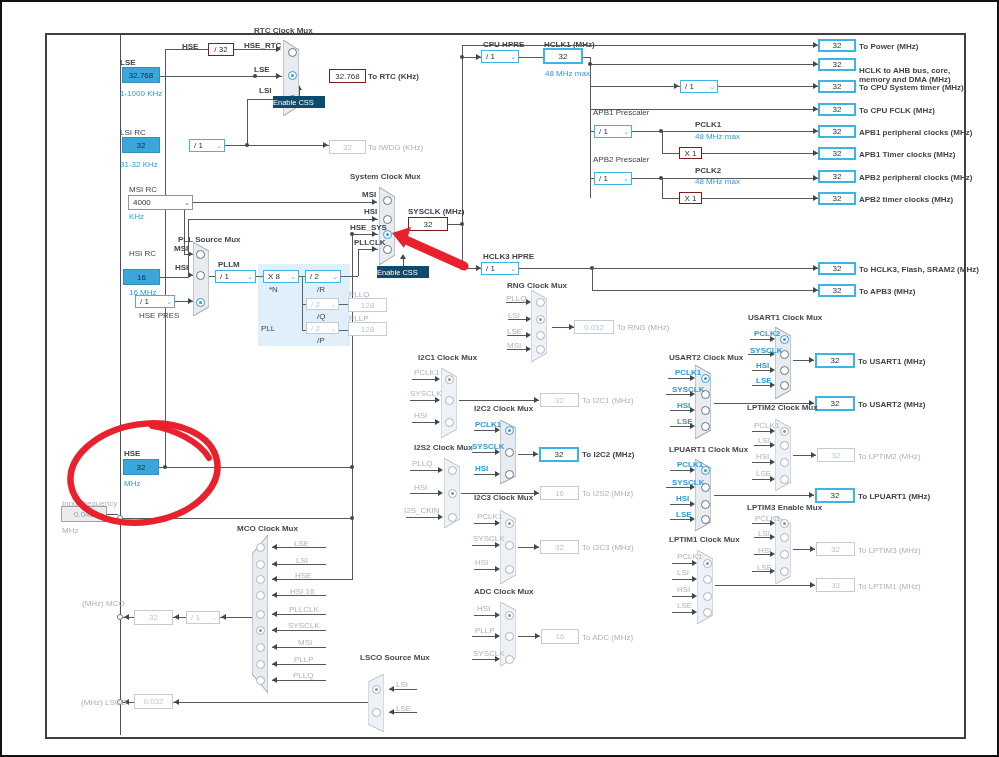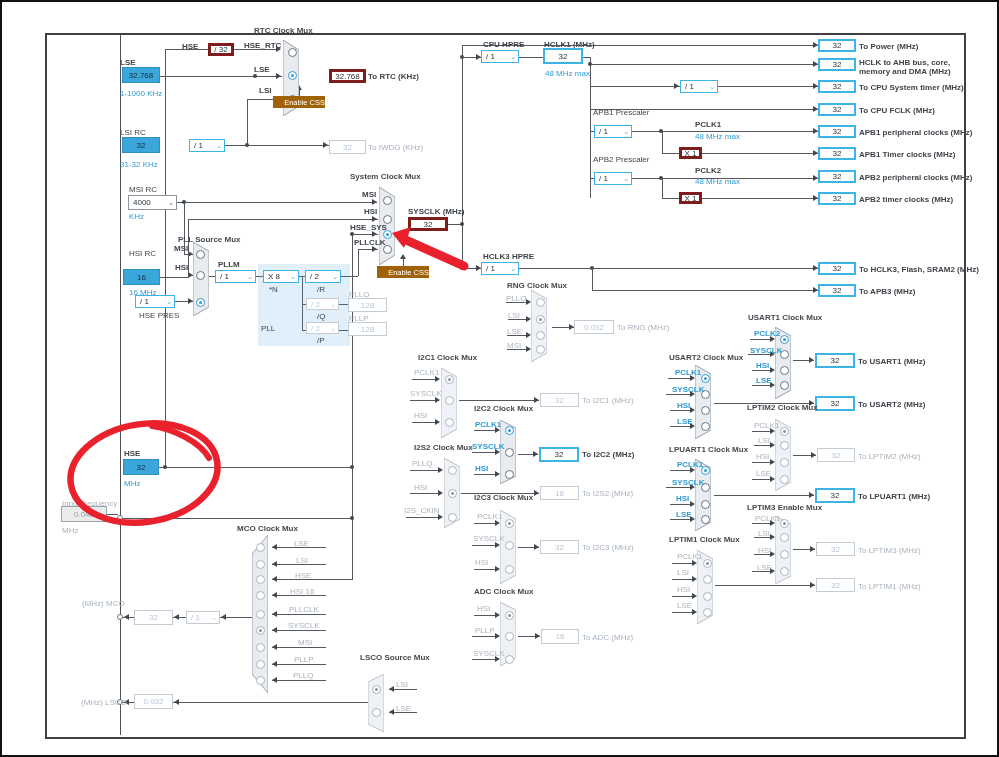--- a/index.html
+++ b/index.html
@@ -3,21 +3,21 @@
 <meta charset="utf-8">
 <style>
   html,body{margin:0;padding:0;background:#fff;font-family:"Liberation Sans",sans-serif;}
   #canvas{position:relative;width:999px;height:757px;background:#fff;border:2px solid #111;box-sizing:border-box;overflow:hidden;}
   .panel{position:absolute;left:43px;top:31px;width:917px;height:702px;border:2px solid #3f3f3f;background:#fff;}
   .t{position:absolute;font-size:8px;color:#3f444a;white-space:nowrap;line-height:1.15;}
   .b{font-weight:bold;}
   .bl{color:#2f9bd4;}
   .gr{color:#a9b2bd;}
   .tt{font-weight:bold;color:#45494e;}
-  .vb{position:absolute;background:#fff;border:3px solid #7f1d1d;color:#2d3338;font-size:8px;display:flex;align-items:center;justify-content:center;box-sizing:border-box;}
+  .vb{position:absolute;background:#fff;border:1px solid #7f1d1d;color:#2d3338;font-size:8px;display:flex;align-items:center;justify-content:center;box-sizing:border-box;}
   .vb.acc{border:2px solid #3CB4E6;}
   .vb.dim{border:1px solid #c3ccd5;color:#b9c6d6;}
   .vb.src{background:#3aa6d9;border:1px solid #318fbd;color:#143042;}
   .vb.inp{background:#ececec;border:1px solid #9aa2aa;color:#8fa3b2;}
   .dd{position:absolute;background:#fff;border:1px solid #3CB4E6;color:#2d3338;font-size:8px;display:flex;align-items:center;justify-content:space-between;padding:0 2px 0 4px;box-sizing:border-box;}
   .dd .chev{font-size:7px;color:#3CB4E6;line-height:1;}
   .dd.plain{border-color:#8a939e;}
   .dd.plain .chev{color:#5a6067;}
   .dd.dim{border-color:#c3ccd5;color:#b9c6d6;}
   .dd.dim .chev{color:#c3ccd5;}
@@ -27,21 +27,21 @@
   .rad.on::after{content:"";display:block;width:3px;height:3px;border-radius:50%;background:#2f9bd4;margin:2px;}
   .rad.gon::after{content:"";display:block;width:3px;height:3px;border-radius:50%;background:#8a949f;margin:2px;}
   .wh{position:absolute;height:1px;background:#54585e;}
   .wv{position:absolute;width:1px;background:#54585e;}
   .ar{position:absolute;width:0;height:0;border-top:3px solid transparent;border-bottom:3px solid transparent;border-left:5px solid #44484d;}
   .al{position:absolute;width:0;height:0;border-top:3px solid transparent;border-bottom:3px solid transparent;border-right:5px solid #44484d;}
   .au{position:absolute;width:0;height:0;border-left:3px solid transparent;border-right:3px solid transparent;border-bottom:5px solid #44484d;}
   .dot{position:absolute;width:4px;height:4px;border-radius:50%;background:#44484d;}
   .node{position:absolute;width:6px;height:6px;border-radius:50%;background:#fff;border:1px solid #6a7480;box-sizing:border-box;}
   .mux{position:absolute;}
-  .cssbtn{position:absolute;background:#a16207;color:#fff;font-size:7.5px;display:flex;align-items:center;justify-content:flex-end;cursor:pointer;}
+  .cssbtn{position:absolute;background:#0c4a6e;color:#fff;font-size:7.5px;display:flex;align-items:center;justify-content:flex-start;cursor:pointer;}
   .pllbg{position:absolute;left:256px;top:262px;width:92px;height:82px;background:rgba(90,166,226,0.18);}
   svg.lay{position:absolute;left:0;top:0;pointer-events:none;}
 </style>
 </head>
 <body>
 
 <div id="canvas">
 <div class="panel"></div>
 
 <div>
@@ -325,21 +325,21 @@
       <span>/ 1</span>
       <span class="chev">⌄</span>
     </div>
 <span class="t bl" style="left:118px;top:158px">31-32 KHz</span>
 <div class="vb dim" style="left:327px;top:138px;width:37px;height:14px">
       <span>32</span>
     </div>
 <span class="t gr" style="left:366px;top:141px">To IWDG (KHz)</span>
 
 <span class="t" style="left:127px;top:183px">MSI RC</span>
-<div class="dd plain" style="left:126px;top:193px;width:49px;height:15px">
+<div class="dd plain" style="left:126px;top:193px;width:65px;height:15px">
       <span>4000</span>
       <span class="chev">⌄</span>
     </div>
 <span class="t bl" style="left:127px;top:210px">KHz</span>
 <span class="t tt" style="left:348px;top:170px">System Clock Mux</span>
 <svg class="mux" style="left:377px;top:185px" width="16" height="78">
       <polygon points="0,0 16,10 16,68 0,78" fill="#e8ecf1" stroke="#98a1ab"></polygon>
     </svg>
 <span class="rad" style="left:381px;top:194px"></span>
 <span class="rad" style="left:381px;top:213px"></span>
@@ -452,21 +452,21 @@
       <span class="chev">⌄</span>
     </div>
 
 <div class="vb acc" style="left:816px;top:37px;width:38px;height:13px">
       <span>32</span>
     </div>
 <span class="t b" style="left:857px;top:40px">To Power (MHz)</span>
 <div class="vb acc" style="left:816px;top:56px;width:38px;height:13px">
       <span>32</span>
     </div>
-<span class="t b" style="left:857px;top:56px;width:100px;white-space:normal">HCLK to AHB bus, core, memory and DMA (MHz)</span>
+<span class="t b" style="left:857px;top:64px;width:100px;white-space:normal">HCLK to AHB bus, core, memory and DMA (MHz)</span>
 <div class="vb acc" style="left:816px;top:78px;width:38px;height:13px">
       <span>32</span>
     </div>
 <span class="t b" style="left:857px;top:81px">To CPU System timer (MHz)</span>
 <div class="vb acc" style="left:816px;top:101px;width:38px;height:13px">
       <span>32</span>
     </div>
 <span class="t b" style="left:857px;top:104px">To CPU FCLK (MHz)</span>
 <div class="vb acc" style="left:816px;top:123px;width:38px;height:13px">
       <span>32</span>

